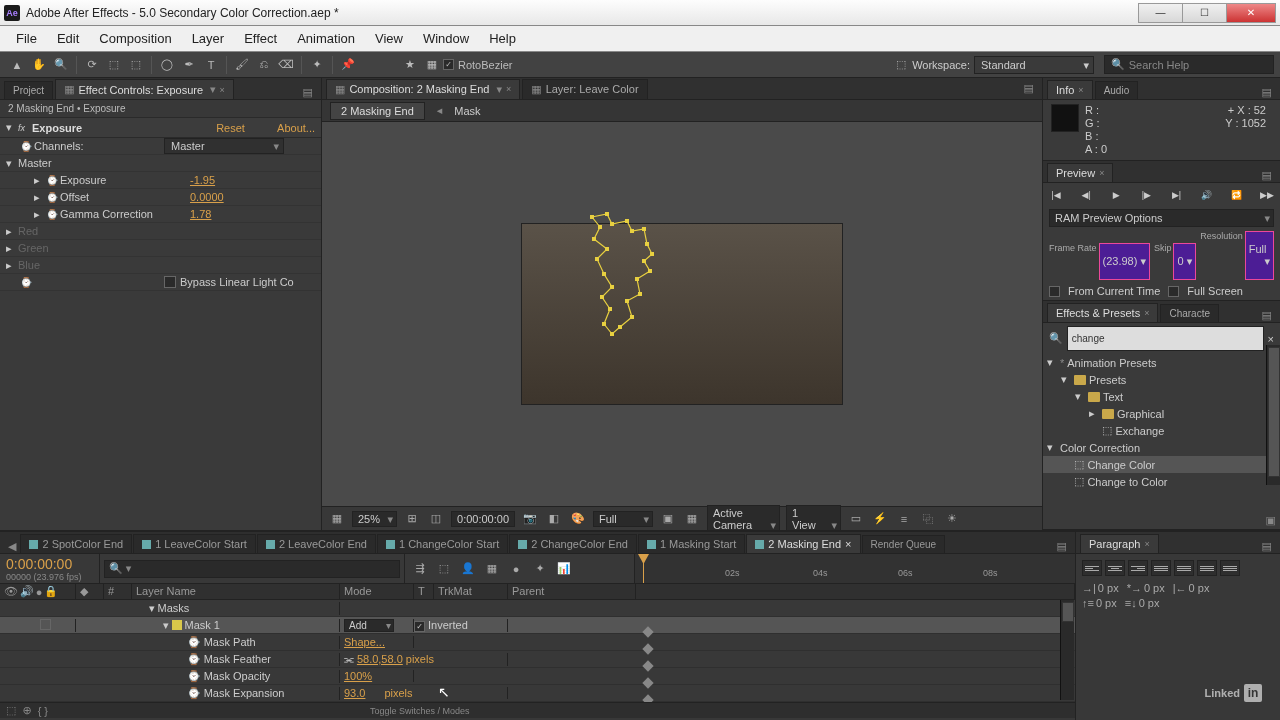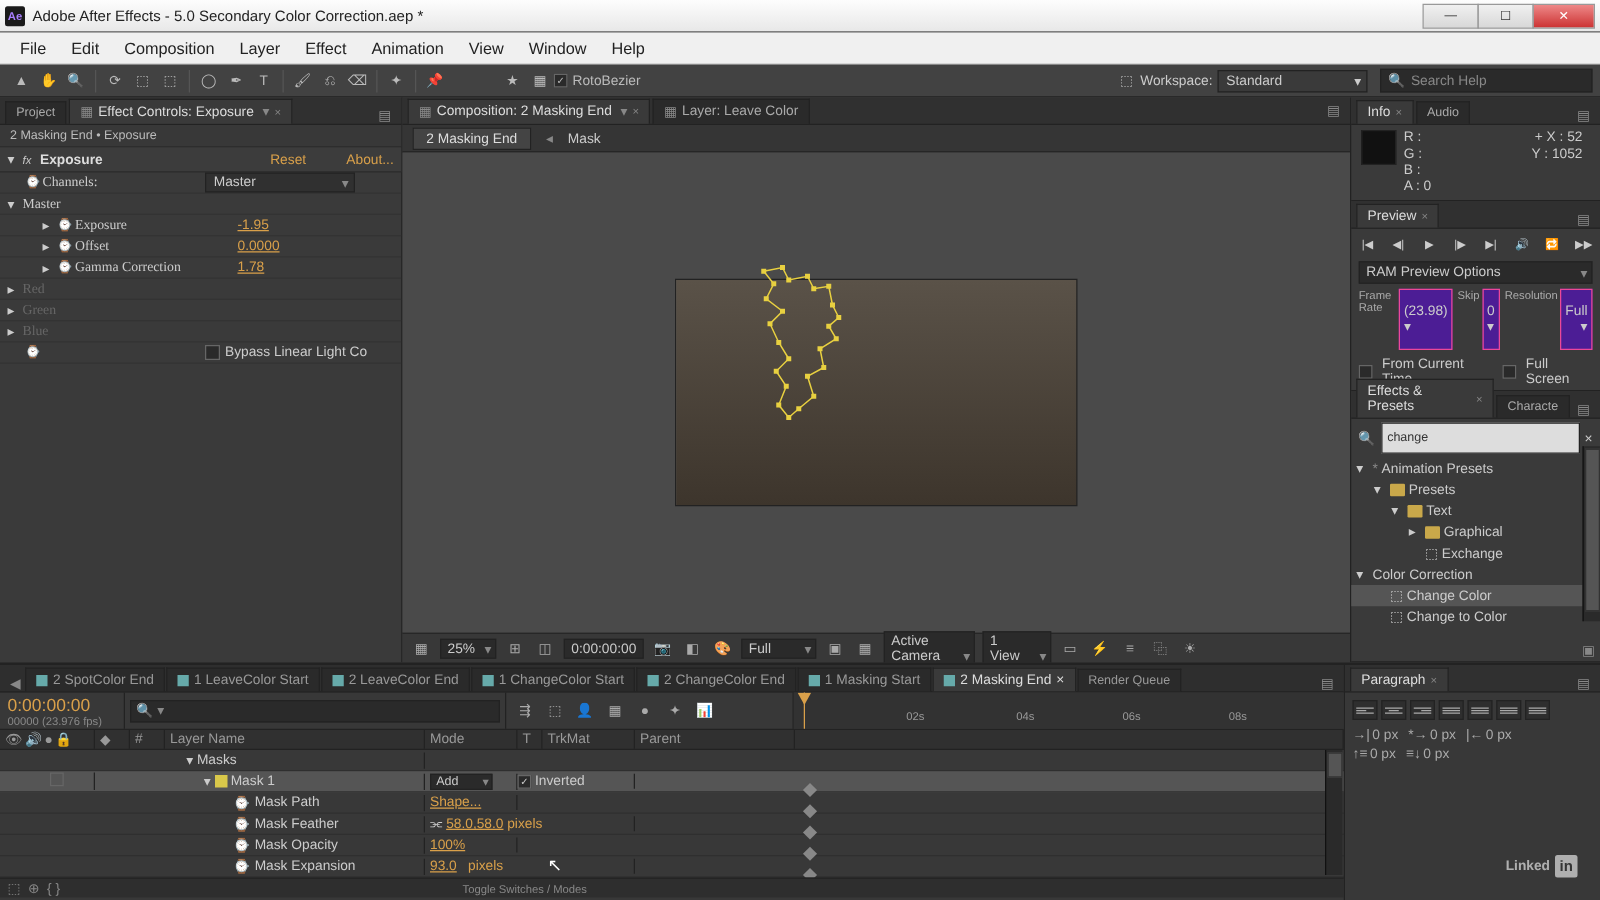--- a/index.html
+++ b/index.html
@@ -23,21 +23,21 @@
 .toolbar .sep { width: 1px; height: 18px; background: #555; margin: 0 4px; }
 .toolbar .spacer { flex: 1; }
 .toolbar .check-label { display: flex; align-items: center; gap: 4px; color: #bbb; }
 .toolbar .workspace-dd { background: #3a3a3a; border: 1px solid #222; color: #ccc; padding: 2px 18px 2px 6px; margin-left: 4px; position: relative; width: 120px; }
 .toolbar .search-help { background: #2a2a2a; border: 1px solid #222; color: #888; padding: 2px 6px; width: 170px; display: flex; align-items: center; gap: 4px; }
 
 
 .workspace { display: flex; height: 452px; background: #3a3a3a; }
 .left-col { width: 322px; display: flex; flex-direction: column; border-right: 1px solid #222; }
 .center-col { flex: 1; display: flex; flex-direction: column; }
-.right-col { width: 200px; display: flex; flex-direction: column; border-left: 1px solid #222; }
+.right-col { width: 238px; display: flex; flex-direction: column; border-left: 1px solid #222; }
 
 
 .panel-tabs { background: #303030; height: 22px; display: flex; align-items: flex-end; padding: 0 4px; border-bottom: 1px solid #222; }
 .ptab { padding: 3px 8px; color: #aaa; background: #2a2a2a; border: 1px solid #222; border-bottom: none; margin-right: 2px; display: flex; align-items: center; gap: 4px; font-size: 10px; }
 .ptab.active { background: #3a3a3a; color: #ddd; }
 .ptab .closex { color: #888; font-size: 9px; }
 .panel-menu-icon { margin-left: auto; color: #888; padding: 0 4px; }
 
 
 .breadcrumb { padding: 3px 8px; color: #bbb; border-bottom: 1px solid #2a2a2a; background: #383838; font-size: 10px; }
@@ -45,21 +45,21 @@
 .effect-header .twirl { width: 12px; color: #ccc; }
 .effect-header .fx { width: 14px; color: #ccc; font-size: 9px; font-style: italic; }
 .effect-header .name { font-weight: bold; color: #ddd; }
 .effect-header .reset { margin-left: 134px; color: #d9a04a; }
 .effect-header .about { margin-left: auto; color: #d9a04a; }
 .prop-row { display: flex; align-items: center; padding: 2px 6px; border-bottom: 1px solid #333; height: 17px; }
 .prop-row .twirl { width: 12px; }
 .prop-row .indent1 { width: 14px; }
 .prop-row .indent2 { width: 28px; }
 .prop-row .sw { width: 14px; color: #888; font-size: 10px; }
-.prop-row .pname { flex: 0 0 130px; color: #ccc; font-family: Liberation Serif, serif; }
+.prop-row .pname { flex: 0 0 130px; color: #ccc; }
 .prop-row .pname.dim { color: #666; }
 .prop-row .pval { color: #d9a04a; text-decoration: underline; cursor: pointer; }
 .prop-row .pval.dd { color: #ccc; text-decoration: none; background: #303030; padding: 1px 20px 1px 6px; border: 1px solid #222; width: 120px; position: relative; }
 .prop-row .pval.dd::after { content: "▾"; position: absolute; right: 4px; color: #888; }
 .prop-row .cb { width: 12px; height: 12px; border: 1px solid #666; background: #2a2a2a; margin-right: 4px; }
 
 
 .comp-tabs-row { background: #303030; height: 22px; display: flex; align-items: center; padding: 0 4px; border-bottom: 1px solid #222; }
 .comp-subrow { background: #353535; height: 22px; display: flex; align-items: center; padding: 0 8px; border-bottom: 1px solid #222; font-size: 10px; gap: 12px; }
 .comp-subrow .crumb { color: #ddd; background: #444; padding: 2px 10px; border: 1px solid #222; }
@@ -659,21 +659,21 @@
         </div>
       <div class="layer-row">
           <div class="av"></div>
           <div class="locks"></div>
           <div class="num"></div>
           <div class="name">
             <span style="width:48px"></span>
             <span>⌚</span>
             <span>Mask Expansion</span>
           </div>
-          <div class="mode" style="width:168px;display:flex;gap:9px">
+          <div class="mode" style="width:168px;display:flex;gap:19px">
             <span class="val">93.0</span>
             <span style="color:#d9a04a">pixels</span>
           </div>
           <div class="parent"></div>
           <div class="track">
             <div class="kf"></div>
           </div>
         </div>
       <div class="btm-status" style="position:relative">
         <span>⬚</span>

